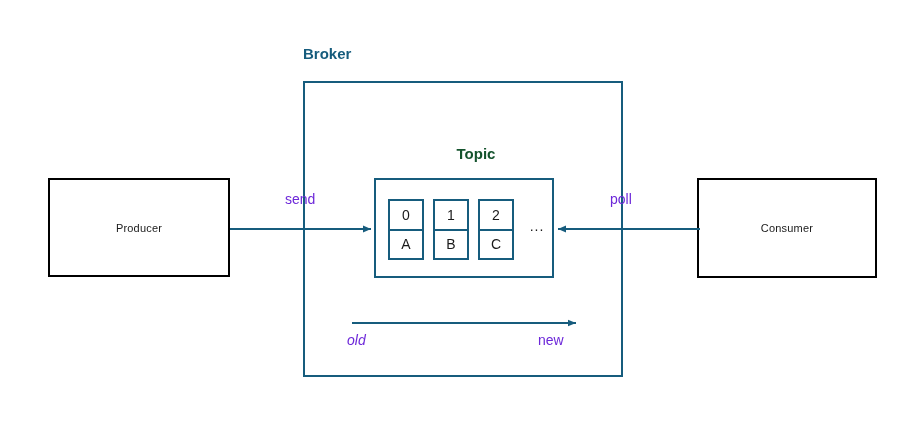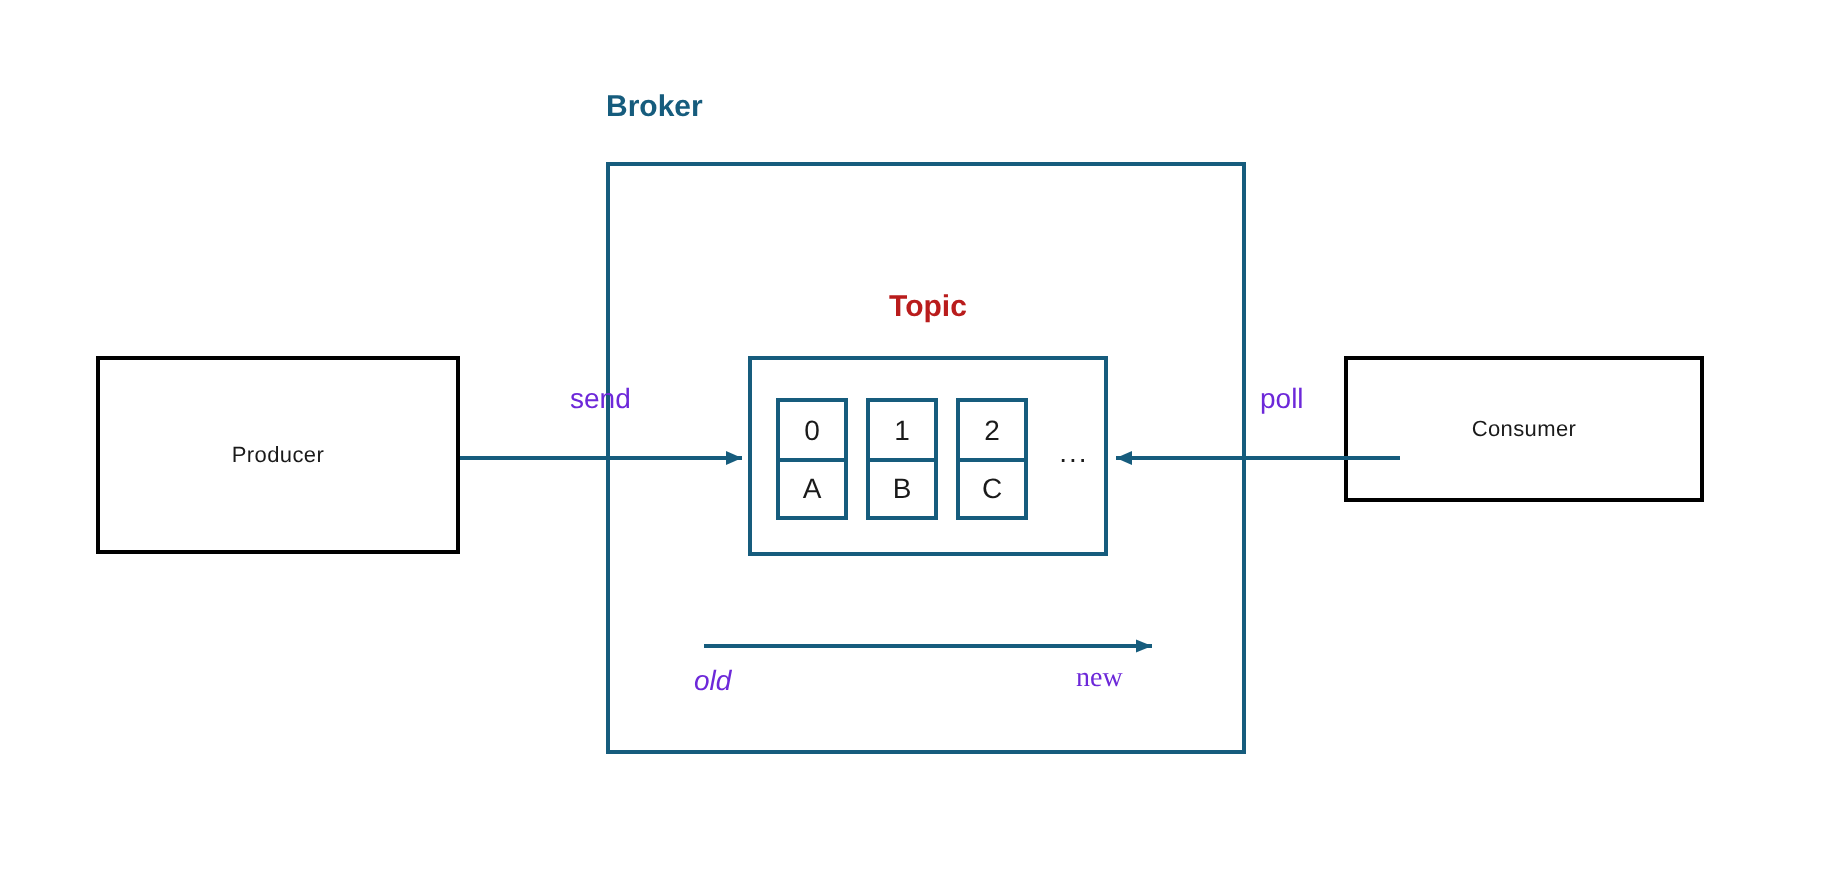--- a/index.html
+++ b/index.html
@@ -26,21 +26,21 @@
     align-items: center;
     justify-content: center;
   }
   .node-label {
     font-size: 11px;
     color: #1a1a1a;
     font-family: "Liberation Sans", sans-serif;
     letter-spacing: 0.2px;
   }
   #producer-box { left: 48px; top: 178px; width: 182px; height: 99px; }
-  #consumer-box { left: 672px; top: 178px; width: 180px; height: 73px; }
+  #consumer-box { left: 697px; top: 178px; width: 180px; height: 100px; }
 
   #broker-box {
     position: absolute;
     box-sizing: border-box;
     left: 303px;
     top: 81px;
     width: 320px;
     height: 296px;
     border: 2px solid #165c7d;
     background: transparent;
@@ -62,27 +62,27 @@
     box-sizing: border-box;
     left: 374px;
     top: 178px;
     width: 180px;
     height: 100px;
     border: 2px solid #165c7d;
     background: #ffffff;
   }
   #topic-title {
     position: absolute;
-    left: 374px;
+    left: 386px;
     top: 145px;
     width: 180px;
     text-align: center;
     font-size: 15px;
     font-weight: bold;
-    color: #b91c1c;
+    color: #14532d;
     font-family: "Liberation Sans", sans-serif;
   }
 
   .msg-cell {
     position: absolute;
     box-sizing: border-box;
     top: 199px;
     width: 36px;
     height: 61px;
     border: 2px solid #165c7d;
@@ -127,23 +127,23 @@
   }
 
   .edge-label {
     position: absolute;
     font-size: 14px;
     color: #6d28d9;
     font-family: "Liberation Sans", sans-serif;
     white-space: nowrap;
   }
   #label-send { left: 285px; top: 191px; }
-  #label-poll { left: 630px; top: 191px; }
+  #label-poll { left: 610px; top: 191px; }
   #label-old  { left: 347px; top: 332px; font-style: italic; }
-  #label-new  { left: 538px; top: 332px; font-family: Liberation Serif, serif; }
+  #label-new  { left: 538px; top: 332px; }
 </style>
 </head>
 <body>
 
 <div id="canvas">
 
   <div id="broker-title">Broker</div>
   <div id="broker-box"></div>
 
   <div id="producer-box" class="node-box">

